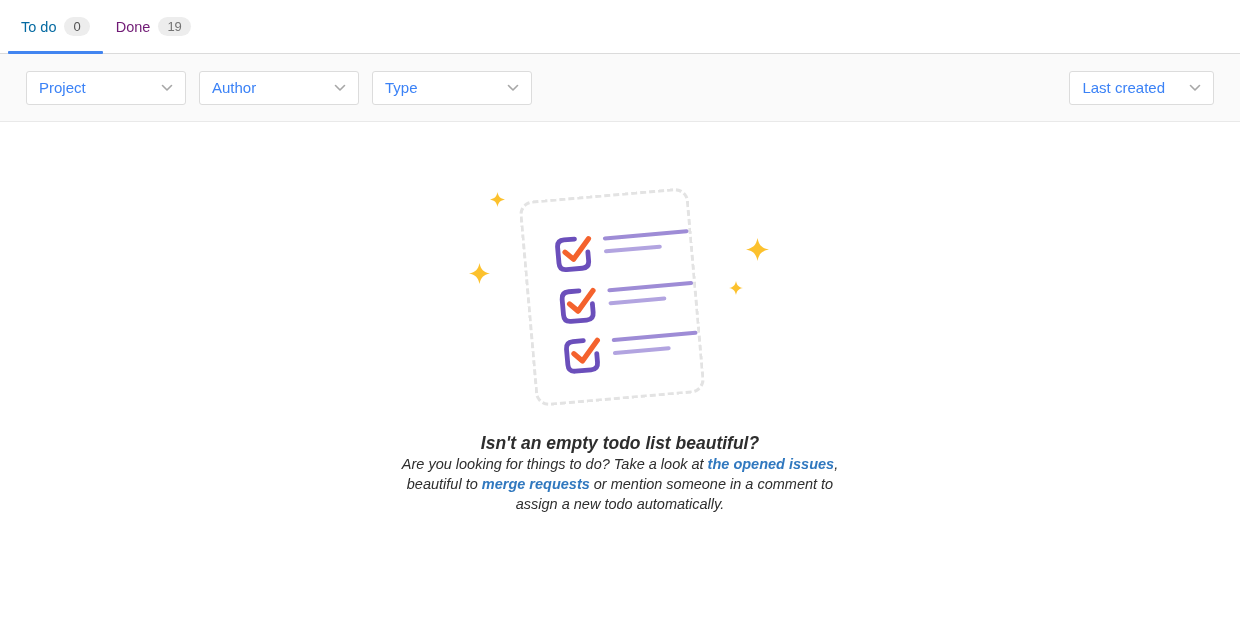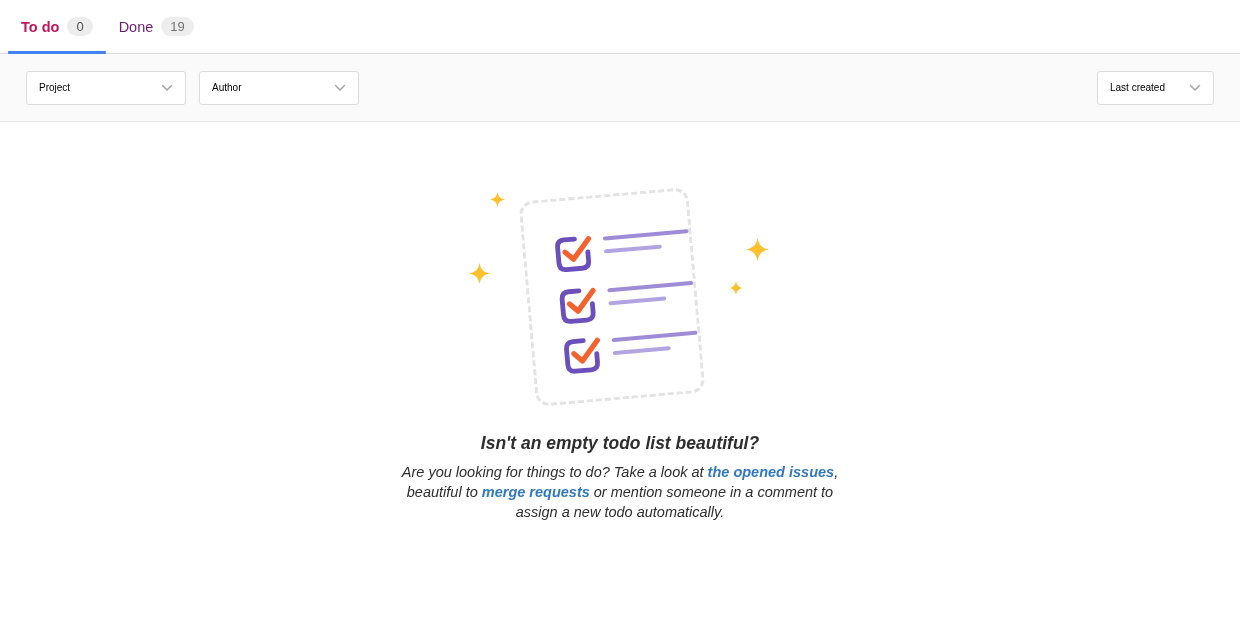--- a/index.html
+++ b/index.html
@@ -5,35 +5,35 @@
   * { margin: 0; padding: 0; box-sizing: border-box; }
   html, body { width: 1240px; height: 631px; background: #fff; overflow: hidden;
     font-family: "Liberation Sans", "DejaVu Sans", sans-serif; }
 
   
   .tabs-bar { height: 54px; border-bottom: 1px solid #dbdbdb; display: flex;
     align-items: stretch; padding-left: 8px; background: #fff; }
   .tab { position: relative; display: flex; align-items: center; gap: 8px;
     padding: 0 13px; text-decoration: none; cursor: pointer; }
   .tab-label { font-size: 14.5px; color: #701a75; }
-  .tab.active .tab-label { color: #be185d; font-weight: bold; }
+  .tab.active .tab-label { color: #0369a1; font-weight: normal; }
   .badge { background: #ededed; color: #737373; border-radius: 10px;
     font-size: 13px; line-height: 19px; padding: 0 9px; display: inline-block; }
   .tab.active .badge { color: #525252; }
   .tab-indicator { position: absolute; left: 0; right: 0; bottom: -1px;
     height: 3px; background: #4285f0; border-radius: 1px; }
 
   
   .filter-bar { height: 68px; background: #fafafa; border-bottom: 1px solid #e9e9e9;
     display: flex; align-items: center; padding: 0 26px; gap: 13px; }
   .dropdown { display: flex; align-items: center; justify-content: space-between;
     width: 160px; height: 34px; padding: 0 12px; background: #fff;
     border: 1px solid #dcdcdc; border-radius: 3px; cursor: pointer;
     font-family: inherit; }
-  .dropdown-label { font-size: 10px; color: #000000; }
+  .dropdown-label { font-size: 15px; color: #3b82f6; }
   .dropdown.sort { margin-left: auto; width: auto; gap: 24px; }
   .chevron-icon { display: inline-flex; align-items: center; }
 
   
   .empty-state { text-align: center; padding-top: 56px; font-style: italic; }
   .illustration { position: relative; width: 320px; height: 242px; margin: 0 auto; }
   .paper { position: absolute; left: 67px; top: 16px; width: 170px; height: 206px;
     border: 3px dashed #e3e3e3; border-radius: 14px; transform: rotate(-5deg);
     background: #fff; }
   .todo-row { position: absolute; left: 26px; display: flex; align-items: flex-start; gap: 10px; }
@@ -44,21 +44,21 @@
   .row-line1 { width: 86px; height: 4px; border-radius: 2px; background: #9e8cd6; }
   .row-line2 { width: 58px; height: 4px; border-radius: 2px; background: #b2a4e0; }
   .sparkle { position: absolute; }
   .sparkle.s1 { left: 30px;  top: 14px; }
   .sparkle.s2 { left: 9px;   top: 85px; }
   .sparkle.s3 { left: 286px; top: 60px; }
   .sparkle.s4 { left: 269px; top: 103px; }
 
   .empty-title { font-size: 17.5px; font-weight: bold; color: #2e2e2e;
     margin-top: 13px; }
-  .empty-desc { margin-top: 8px; font-size: 14.5px; line-height: 20px; color: #2e2e2e; }
+  .empty-desc { margin-top: 0; font-size: 14.5px; line-height: 20px; color: #2e2e2e; }
   .desc-line { display: block; }
   .empty-desc a { color: #3078bf; font-weight: bold; text-decoration: none; cursor: pointer; }
 </style>
 </head>
 <body>
 
 <header class="tabs-bar">
   <a class="tab active">
     <span class="tab-label">To do</span>
     <span class="badge">0</span>
@@ -74,20 +74,28 @@
   <button class="dropdown">
     <span class="dropdown-label">Project</span>
     <span class="chevron-icon">
       <svg width="12" height="8" viewBox="0 0 12 8">
           <path d="M1.5 1.5 L6 6 L10.5 1.5" stroke="#a7a7a7" stroke-width="1.6" fill="none" stroke-linecap="round" stroke-linejoin="round"></path>
         </svg>
     </span>
   </button>
   <button class="dropdown">
     <span class="dropdown-label">Author</span>
+    <span class="chevron-icon">
+      <svg width="12" height="8" viewBox="0 0 12 8">
+          <path d="M1.5 1.5 L6 6 L10.5 1.5" stroke="#a7a7a7" stroke-width="1.6" fill="none" stroke-linecap="round" stroke-linejoin="round"></path>
+        </svg>
+    </span>
+  </button>
+  <button class="dropdown">
+    <span class="dropdown-label">Type</span>
     <span class="chevron-icon">
       <svg width="12" height="8" viewBox="0 0 12 8">
           <path d="M1.5 1.5 L6 6 L10.5 1.5" stroke="#a7a7a7" stroke-width="1.6" fill="none" stroke-linecap="round" stroke-linejoin="round"></path>
         </svg>
     </span>
   </button>
   <button class="dropdown sort">
     <span class="dropdown-label">Last created</span>
     <span class="chevron-icon">
       <svg width="12" height="8" viewBox="0 0 12 8">

